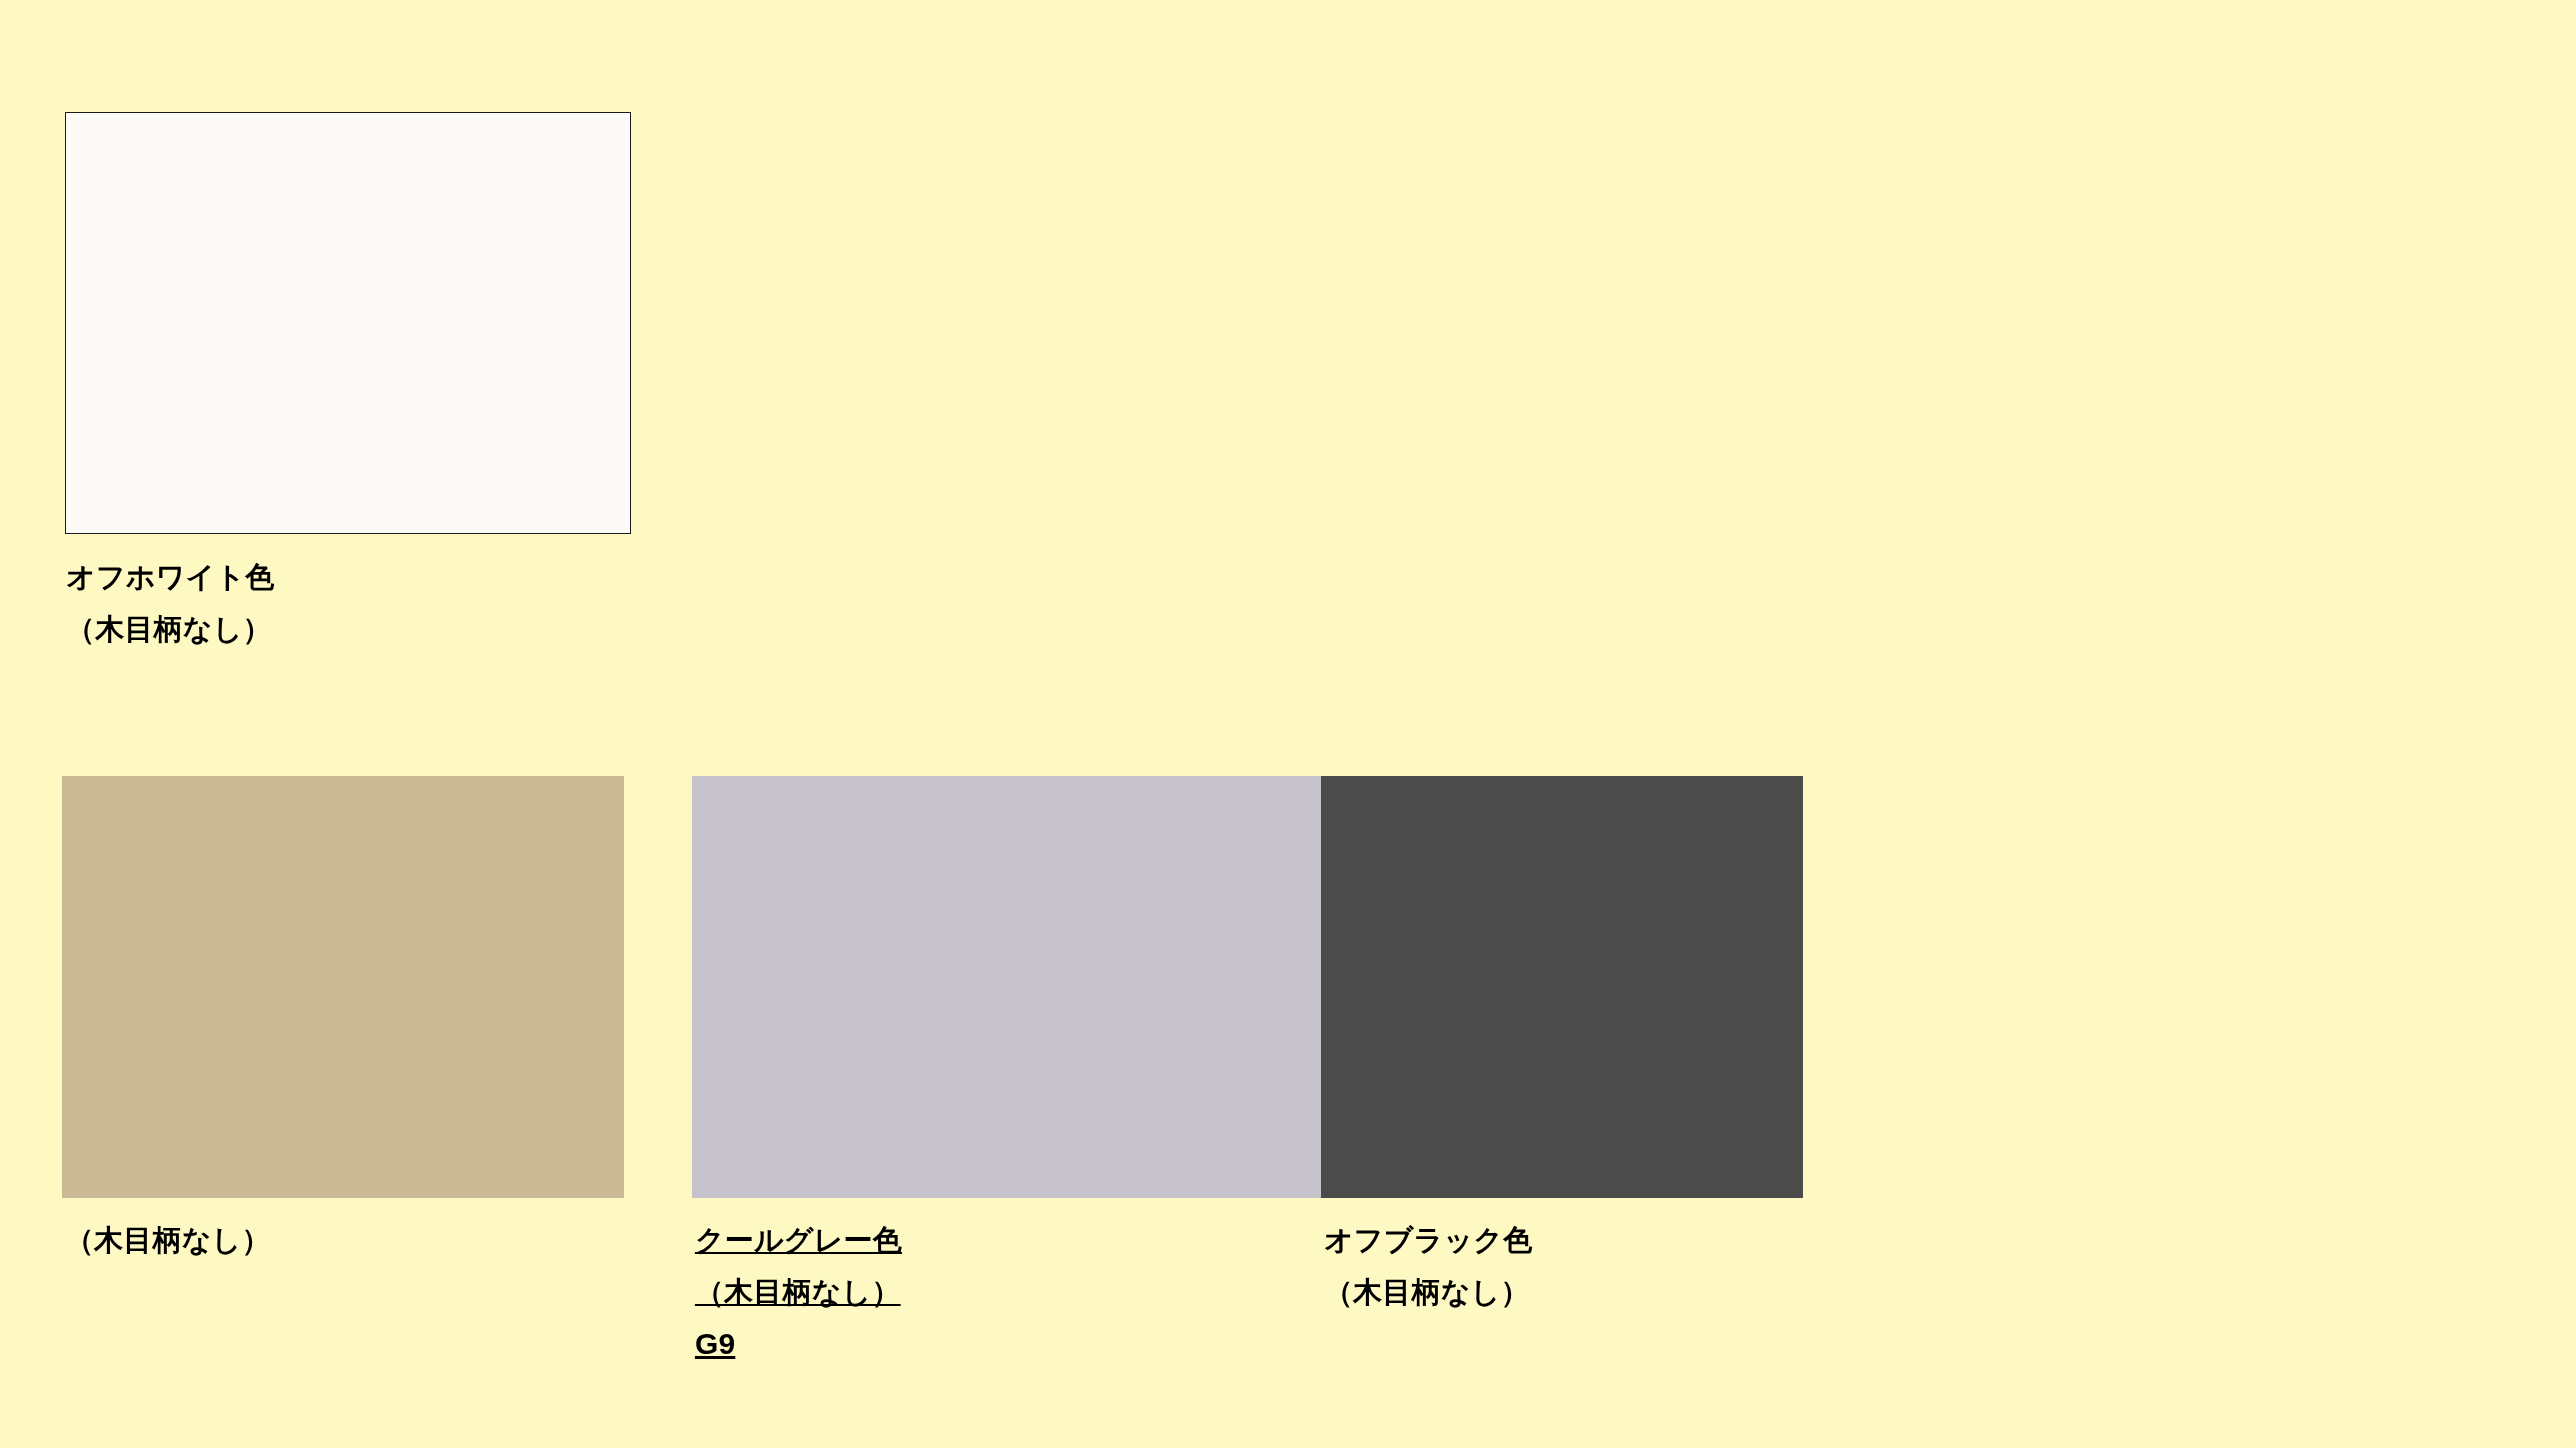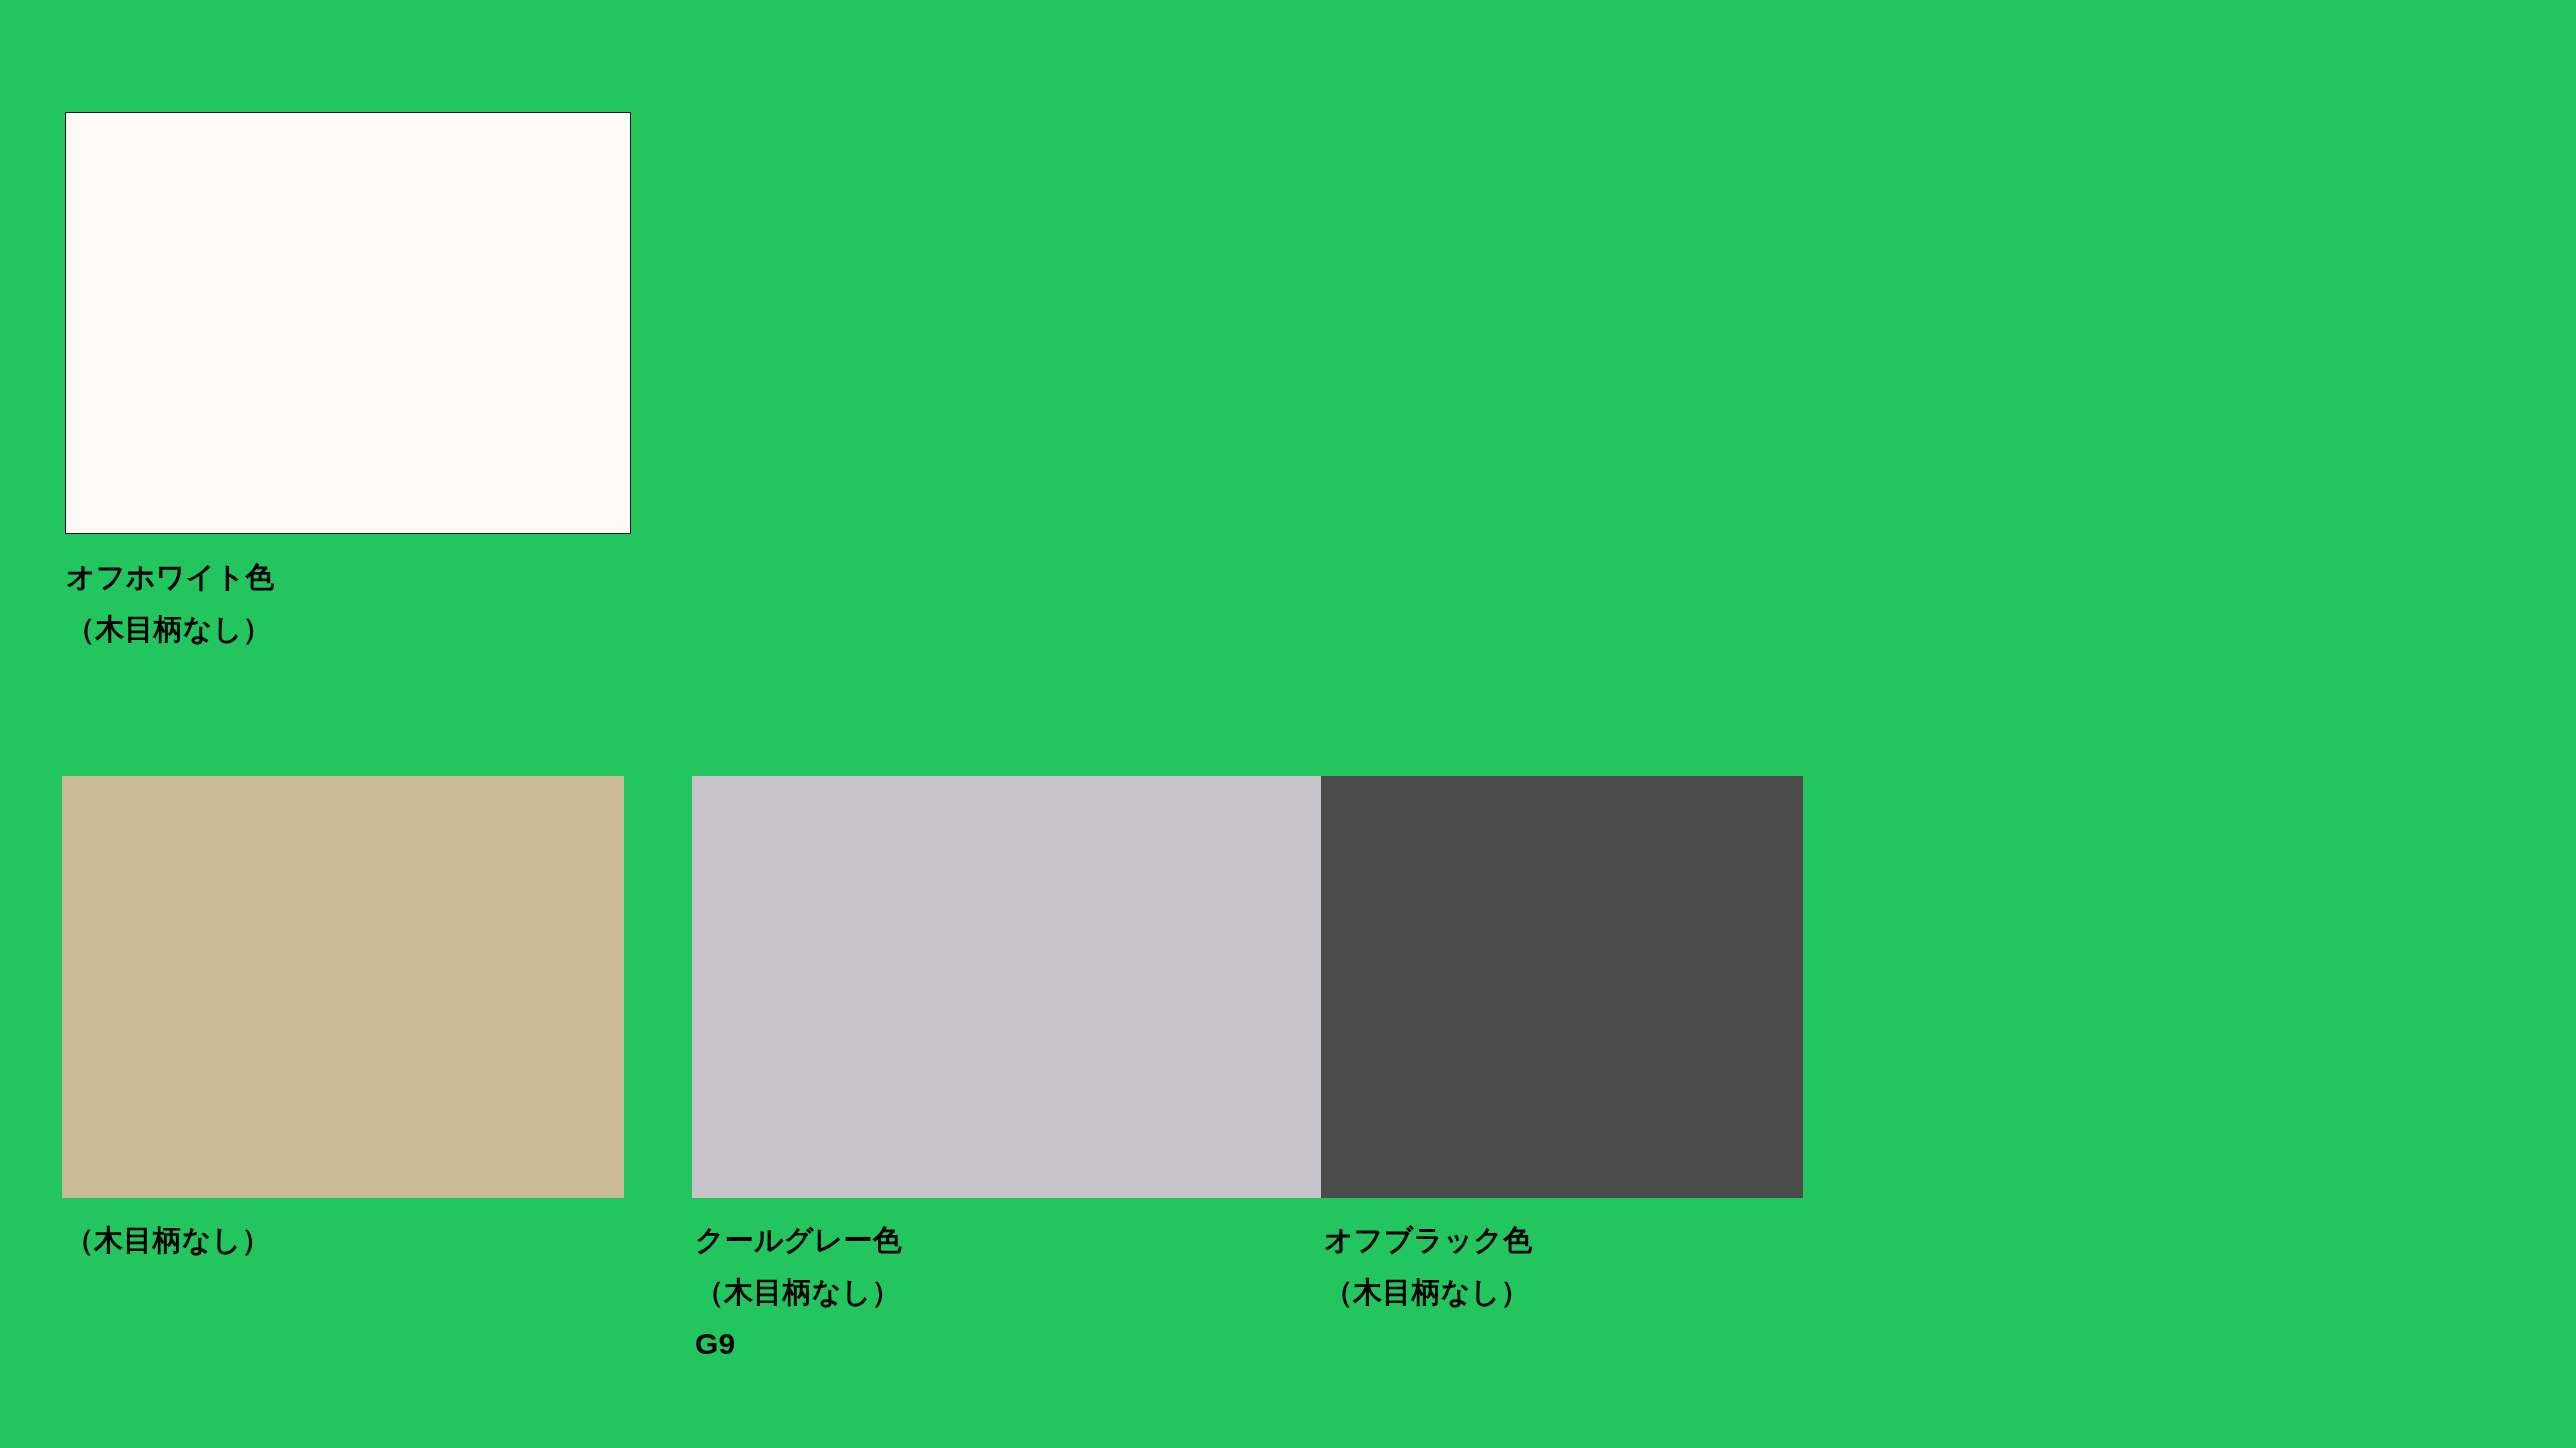--- a/index.html
+++ b/index.html
@@ -14,21 +14,21 @@
     font-family: "Liberation Sans", "DejaVu Sans", sans-serif;
     overflow: hidden;
     position: relative;
   }
   #sheet {
     position: absolute;
     left: 0;
     top: 0;
     width: 2576px;
     height: 1449px;
-    background: #22c55e;
+    background: #fef9c3;
   }
 
   
   .swatch-group {
     position: absolute;
     box-sizing: border-box;
   }
 
   .swatch-chip {
     box-sizing: border-box;
@@ -70,20 +70,21 @@
   
   #group-g3 {
     left: 62px;
     top: 776px;
     width: 562px;
   }
   #group-g9 {
     left: 692px;
     top: 776px;
     width: 654px;
+    text-decoration: underline;
   }
   #group-n2 {
     left: 1321px;
     top: 776px;
     width: 482px;
   }
   #group-g3 .swatch-chip,
   #group-g9 .swatch-chip,
   #group-n2 .swatch-chip {
     height: 422px;

